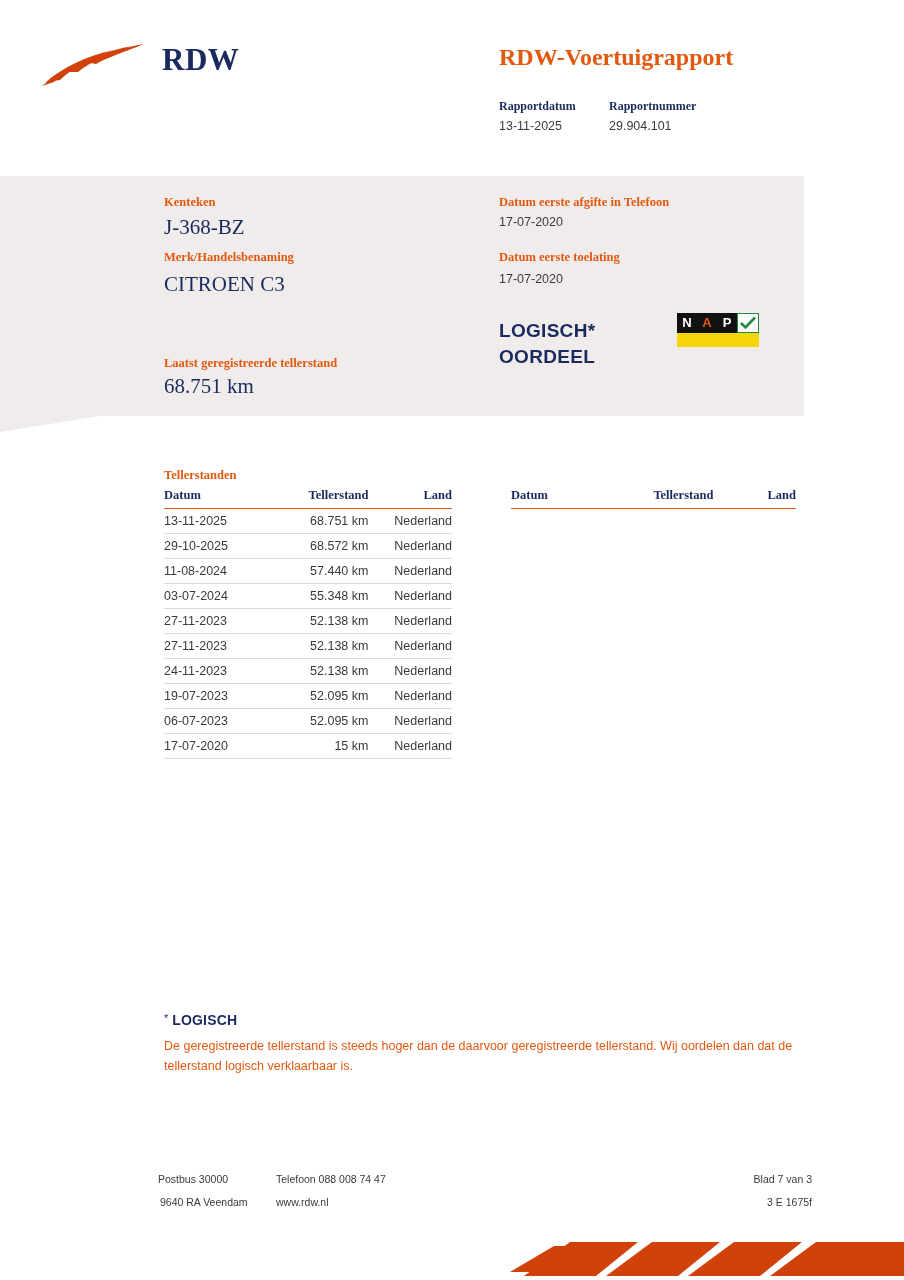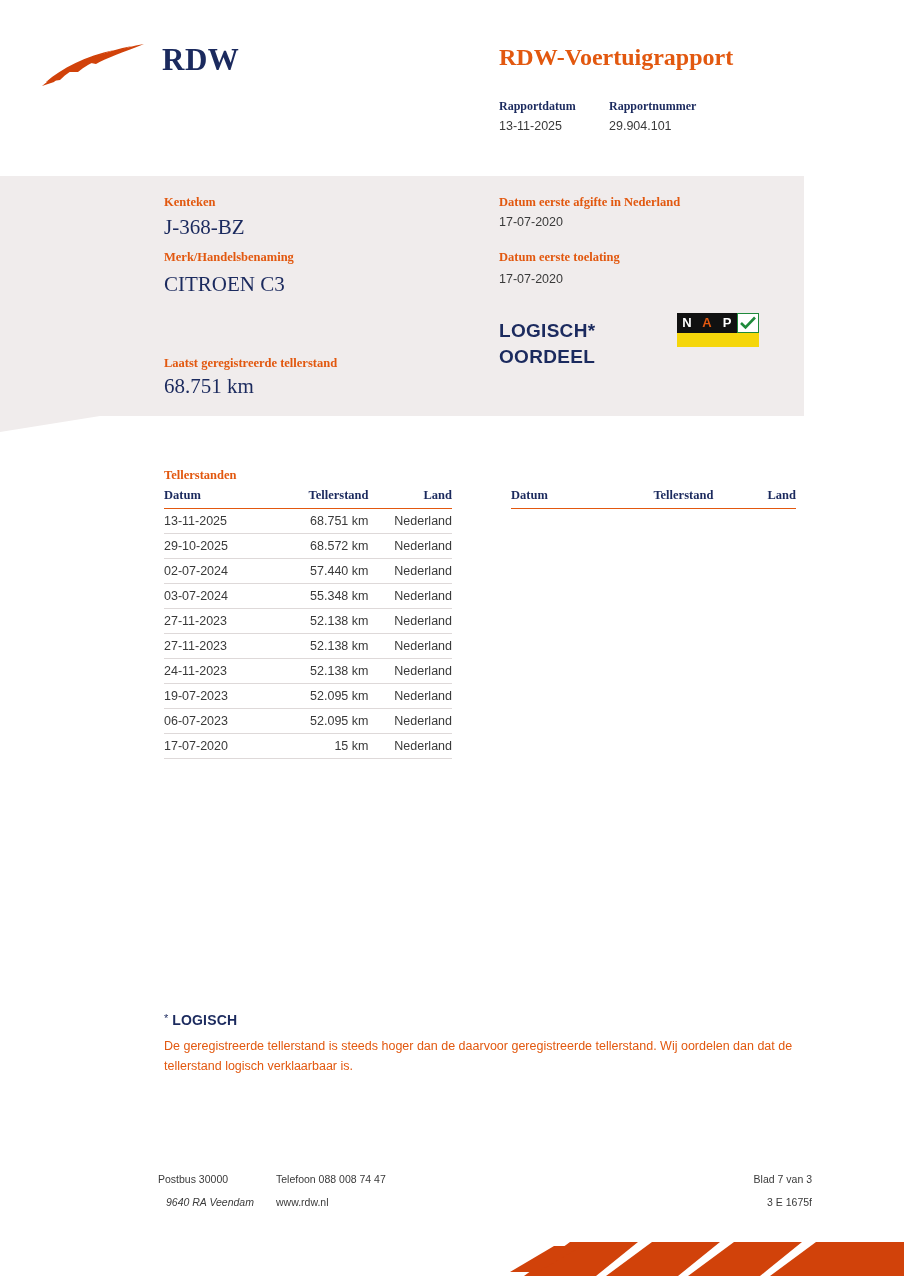--- a/index.html
+++ b/index.html
@@ -246,21 +246,21 @@
     width: 904px;
     height: 120px;
   }
   .foot-txt {
     position: absolute;
     font-size: 10.5px;
     color: #3a3a3a;
     white-space: nowrap;
   }
   #foot-a { left: 158px; top: 1173px; }
-  #foot-b { left: 166px; top: 1196px; font-style: italic; }
+  #foot-b { left: 160px; top: 1196px; }
   #foot-c { left: 276px; top: 1173px; }
   #foot-d { left: 276px; top: 1196px; }
   #foot-e { right: 92px; top: 1173px; }
   #foot-f { right: 92px; top: 1196px; }
 
   .footer-graphic {
     position: absolute;
     left: 510px;
     top: 1232px;
     width: 394px;
@@ -293,21 +293,21 @@
 <div class="panel"></div>
 <div class="panel-notch"></div>
 
 <div class="lbl" id="kenteken-label">Kenteken</div>
 <div class="val-big" id="kenteken-value">J-368-BZ</div>
 <div class="lbl" id="merk-label">Merk/Handelsbenaming</div>
 <div class="val-big" id="merk-value">CITROEN C3</div>
 <div class="lbl" id="tellerstand-label">Laatst geregistreerde tellerstand</div>
 <div class="val-big" id="tellerstand-value">68.751 km</div>
 
-<div class="lbl" id="afgifte-label">Datum eerste afgifte in Nederland</div>
+<div class="lbl" id="afgifte-label">Datum eerste afgifte in Telefoon</div>
 <div class="val-small" id="afgifte-value">17-07-2020</div>
 <div class="lbl" id="toelating-label">Datum eerste toelating</div>
 <div class="val-small" id="toelating-value">17-07-2020</div>
 
 <div class="oordeel">
   <div>LOGISCH*</div>
   <div>OORDEEL</div>
 </div>
 
 <div class="nap">
@@ -345,21 +345,21 @@
           <td>13-11-2025</td>
           <td class="num">68.751 km</td>
           <td class="land">Nederland</td>
         </tr>
         <tr>
           <td>29-10-2025</td>
           <td class="num">68.572 km</td>
           <td class="land">Nederland</td>
         </tr>
         <tr>
-          <td>02-07-2024</td>
+          <td>11-08-2024</td>
           <td class="num">57.440 km</td>
           <td class="land">Nederland</td>
         </tr>
         <tr>
           <td>03-07-2024</td>
           <td class="num">55.348 km</td>
           <td class="land">Nederland</td>
         </tr>
         <tr>
           <td>27-11-2023</td>

